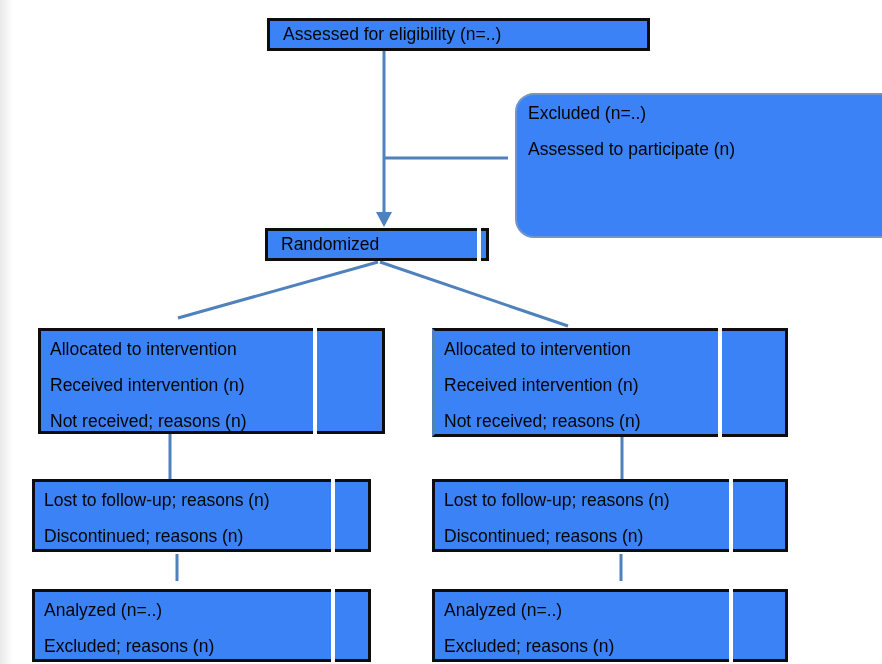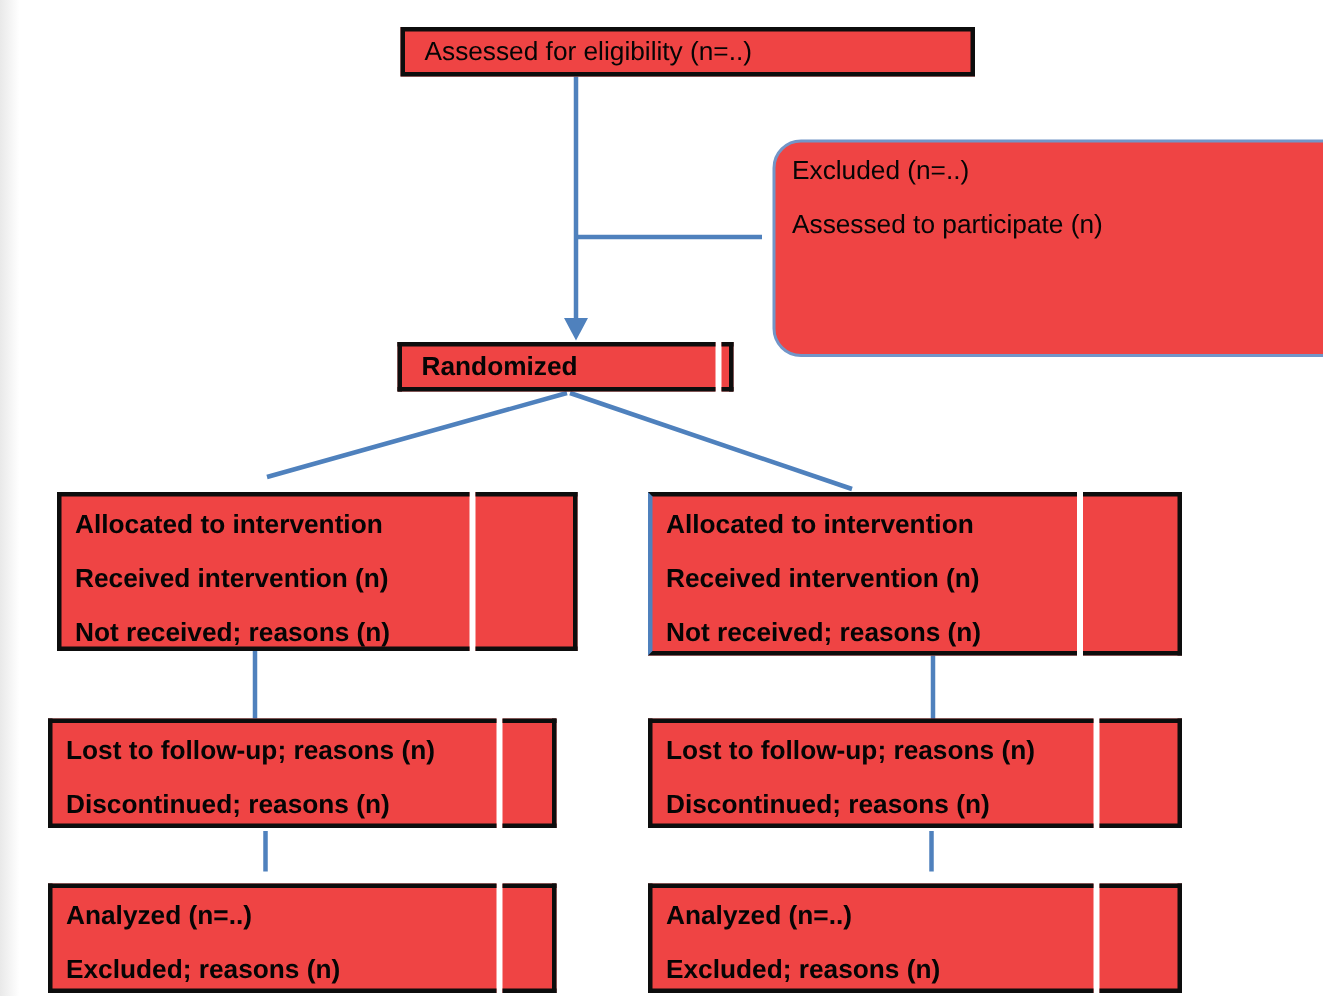--- a/index.html
+++ b/index.html
@@ -6,25 +6,25 @@
   .canvas{
     position:relative;width:882px;height:664px;background:#ffffff;
     font-family:"Liberation Sans", sans-serif;overflow:hidden;
   }
   .edge-strip{
     position:absolute;left:0;top:0;width:13px;height:664px;z-index:0;
     background:linear-gradient(to right, var(--edge-strip), #ffffff);
   }
   .connector-layer{position:absolute;left:0;top:0;z-index:1;pointer-events:none;}
   .box{
-    position:absolute;background:#ef4444;box-sizing:border-box;z-index:2;
+    position:absolute;background:#3b82f6;box-sizing:border-box;z-index:2;
     border:3px solid var(--box-border);
     color:#050505;
   }
-  .part-a{border-right:none;font-weight:bold;}
+  .part-a{border-right:none;}
   .part-b{border-left:none;}
   .blue-left{border-left:3px solid var(--connector);}
   .excluded{border:2px solid var(--excluded-border);z-index:2;}
   .single{display:flex;align-items:center;}
   .single .line{height:auto;}
   .line{
     height:36px;display:flex;align-items:center;white-space:nowrap;
     font-size:17.5px;padding-left:9px;letter-spacing:0;
   }
   .pad-wide .line{padding-left:13px;}

